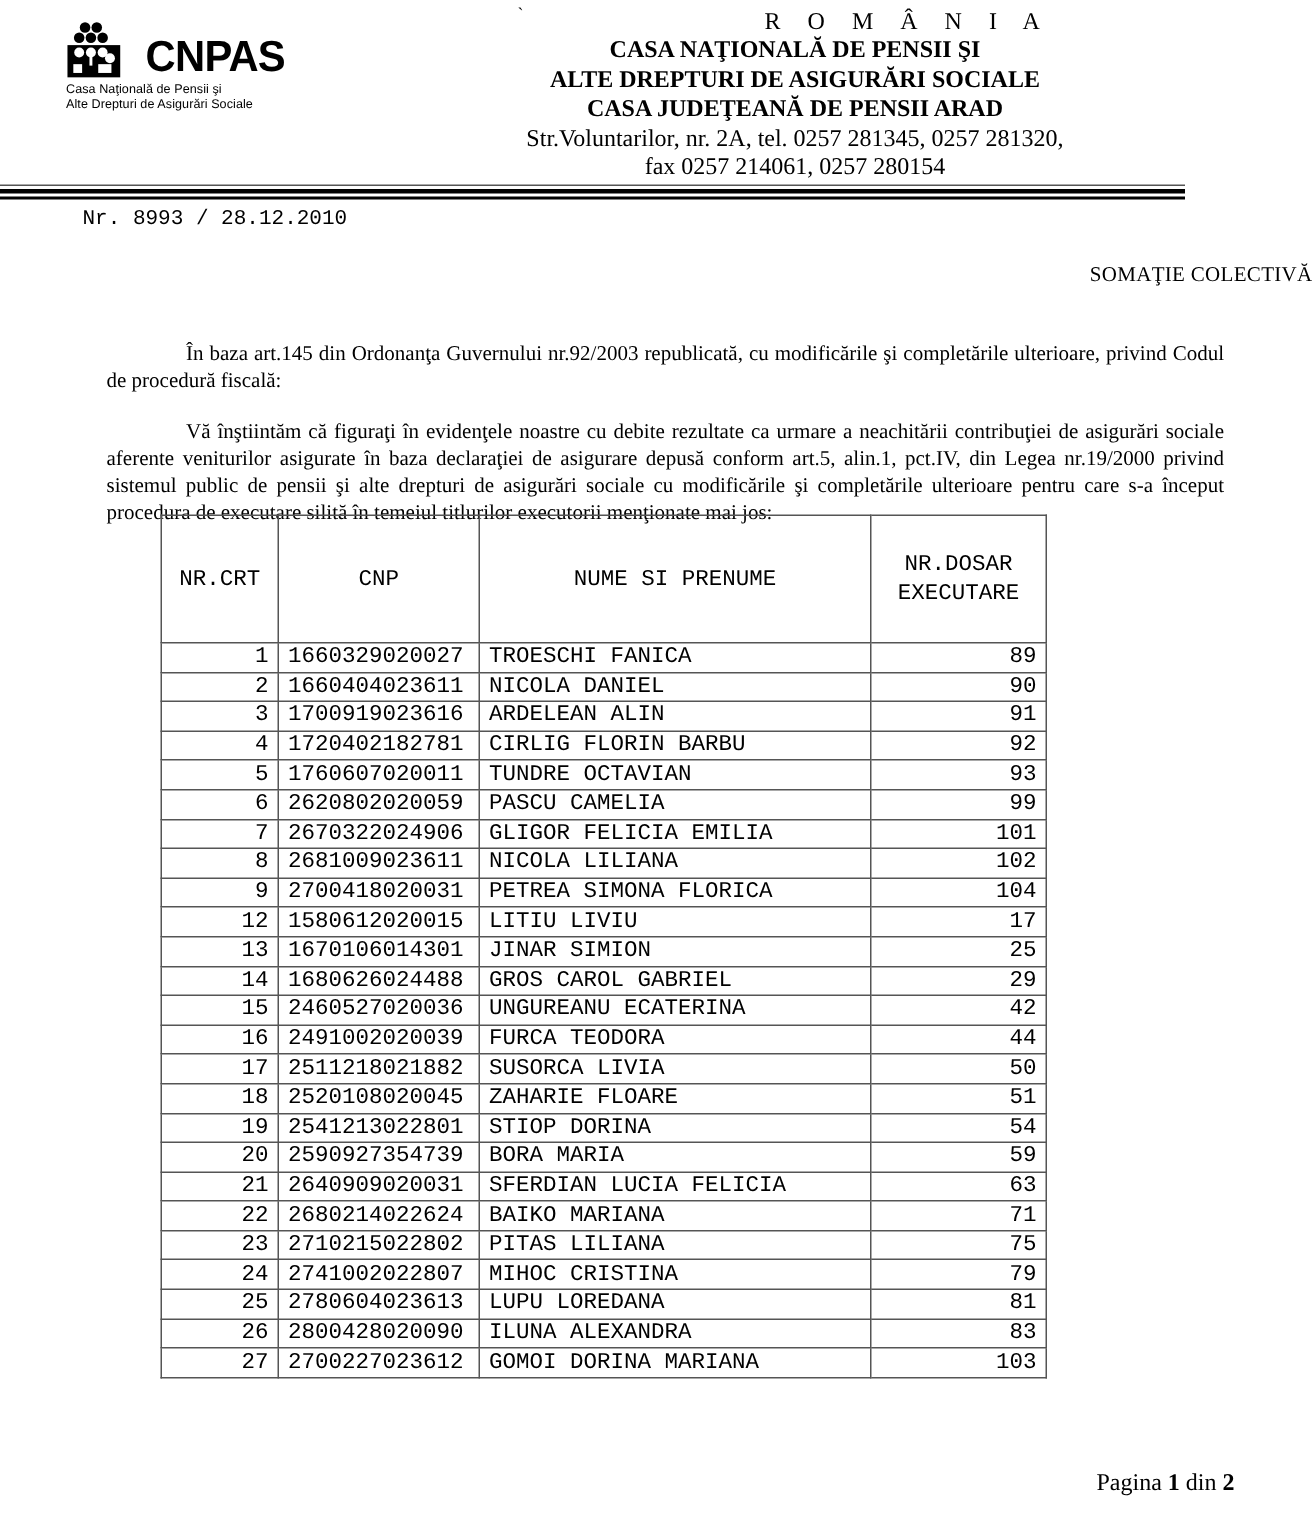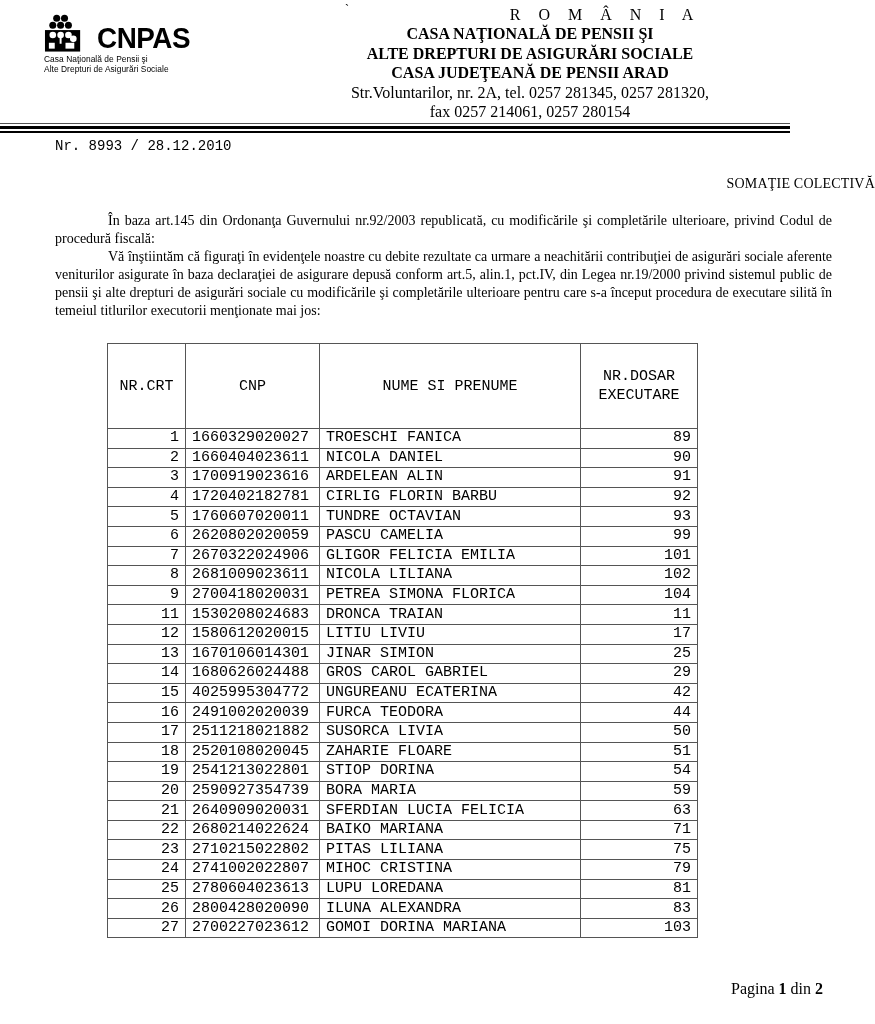--- a/index.html
+++ b/index.html
@@ -33,21 +33,21 @@
       font-family: Liberation Mono, monospace; font-size: 14px;
     }
     .title {
       position: absolute; left: 0; width: 875px; top: 176px; text-align: right;
       font-size: 14px; letter-spacing: 0.2px;
     }
     .body-text {
       position: absolute; left: 55px; width: 777px; top: 212px;
       font-size: 14px; line-height: 18px; text-align: justify;
     }
-    .body-text p { margin: 0; text-indent: 53px; text-align: justify; }
+    .body-text p { margin: 16px; text-indent: 53px; text-align: justify; }
     table.data {
       position: absolute; left: 107px; top: 343px; border-collapse: collapse;
       font-family: Liberation Mono, monospace; font-size: 15px; padding-left: 48px;
     }
     table.data th, table.data td {
       border: 1px solid #555; padding: 0 6px; white-space: nowrap;
     }
     table.data th { font-weight: normal; height: 84px; text-align: center; line-height: 19px; }
     table.data td { height: 18.6px; line-height: 18px; }
     table.data td.nr { text-align: right; width: 65px; }
@@ -170,46 +170,40 @@
         <td class="name">NICOLA LILIANA</td>
         <td class="dos">102</td>
       </tr>
       <tr>
         <td class="nr">9</td>
         <td class="cnp">2700418020031</td>
         <td class="name">PETREA SIMONA FLORICA</td>
         <td class="dos">104</td>
       </tr>
       <tr>
-        <td class="nr">11</td>
-        <td class="cnp">1530208024683</td>
-        <td class="name">DRONCA TRAIAN</td>
-        <td class="dos">11</td>
-      </tr>
-      <tr>
         <td class="nr">12</td>
         <td class="cnp">1580612020015</td>
         <td class="name">LITIU LIVIU</td>
         <td class="dos">17</td>
       </tr>
       <tr>
         <td class="nr">13</td>
         <td class="cnp">1670106014301</td>
         <td class="name">JINAR SIMION</td>
         <td class="dos">25</td>
       </tr>
       <tr>
         <td class="nr">14</td>
         <td class="cnp">1680626024488</td>
         <td class="name">GROS CAROL GABRIEL</td>
         <td class="dos">29</td>
       </tr>
       <tr>
         <td class="nr">15</td>
-        <td class="cnp">4025995304772</td>
+        <td class="cnp">2460527020036</td>
         <td class="name">UNGUREANU ECATERINA</td>
         <td class="dos">42</td>
       </tr>
       <tr>
         <td class="nr">16</td>
         <td class="cnp">2491002020039</td>
         <td class="name">FURCA TEODORA</td>
         <td class="dos">44</td>
       </tr>
       <tr>

